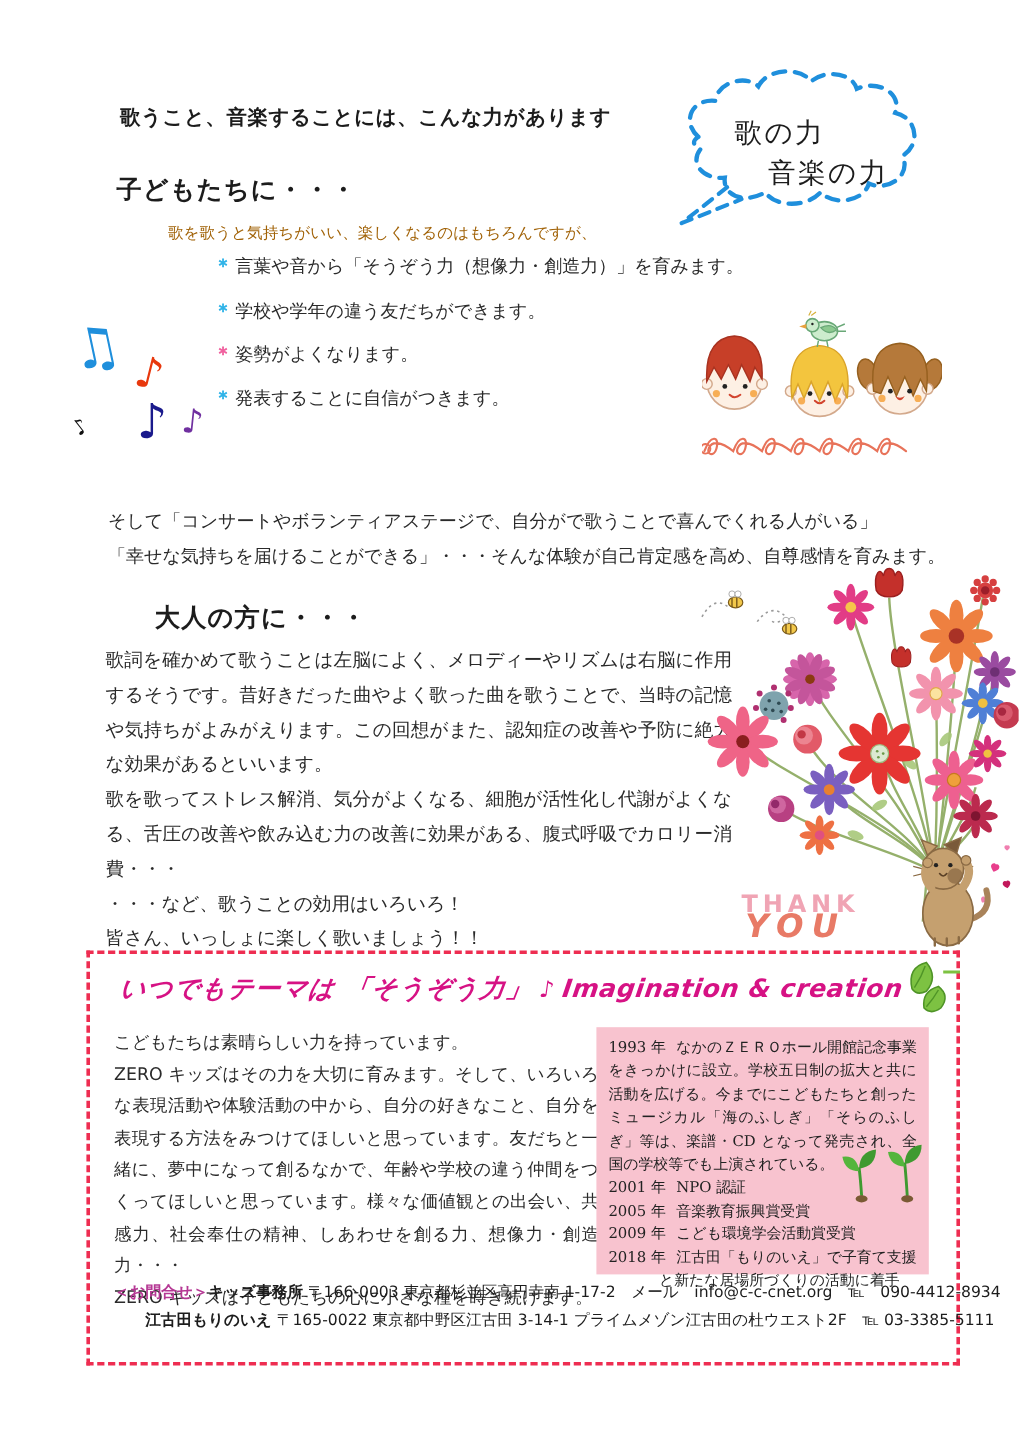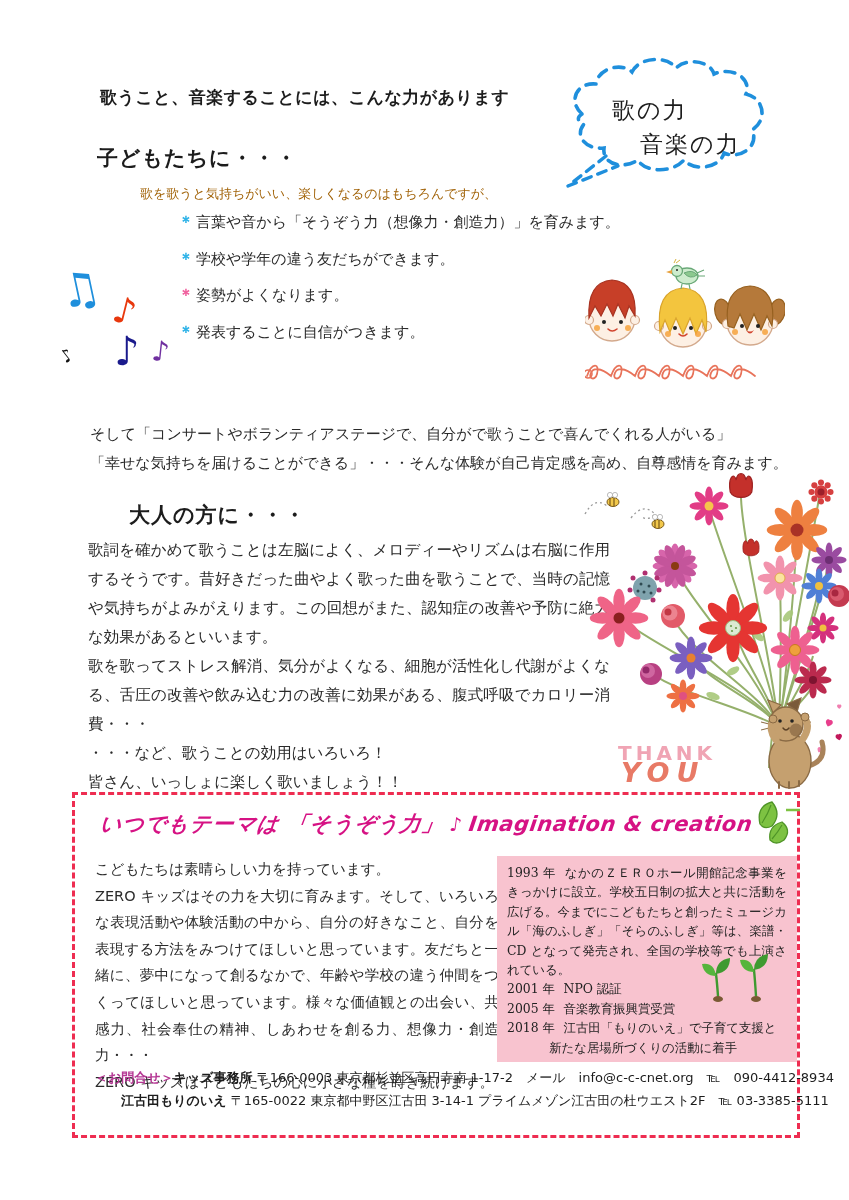--- a/index.html
+++ b/index.html
@@ -31,21 +31,21 @@
   .you{left:621px;top:757px;font-size:27px;letter-spacing:7px;color:#e87a66;font-style:italic;font-weight:bold;}
   
   .theme-box{left:72px;top:792px;width:722px;height:340px;border:3px dashed #ee2d51;}
   .theme-title{left:100px;top:810px;font-size:21px;font-weight:bold;font-style:italic;color:#d61284;
     transform:skewX(-8deg);letter-spacing:1px;white-space:nowrap;}
   .theme-title .note{font-style:normal;margin:0 6px;font-size:19px;}
   .theme-title .en{letter-spacing:.5px;}
   .theme-body{left:95px;top:856px;width:404px;font-size:14.5px;line-height:26.6px;color:#2a2a2a;}
   .theme-body p{margin:0;text-align:justify;}
   
-  .history{left:497px;top:856px;width:300px;height:206px;background:#f8c3cf;box-sizing:border-box;
+  .history{left:497px;top:856px;width:277px;height:206px;background:#f8c3cf;box-sizing:border-box;
     padding:7px 10px;font-family:"DejaVu Serif",serif;font-size:12.4px;line-height:19.4px;color:#222;}
   .hist{padding-left:3.4em;text-indent:-3.4em;}
   .hist.flow{padding-left:0;text-indent:0;text-align:justify;}
   .hist .year{margin-right:.7em;}
   
   .contact{left:95px;top:1066px;width:700px;font-size:13px;line-height:23px;color:#1c1c1c;white-space:nowrap;}
   .contact .lbl{color:#b53894;font-weight:bold;}
   .contact .nm{font-weight:bold;}
   .contact .l2{padding-left:26px;}
   svg{display:block;}
@@ -329,20 +329,21 @@
 <div class="abs theme-body">
   <p>こどもたちは素晴らしい力を持っています。</p>
   <p>ZERO キッズはその力を大切に育みます。そして、いろいろな表現活動や体験活動の中から、自分の好きなこと、自分を表現する方法をみつけてほしいと思っています。友だちと一緒に、夢中になって創るなかで、年齢や学校の違う仲間をつくってほしいと思っています。様々な価値観との出会い、共感力、社会奉仕の精神、しあわせを創る力、想像力・創造力・・・</p>
   <p>ZERO キッズは子どもたちの心に小さな種を蒔き続けます。</p>
 </div>
 
 <div class="abs history">
   <div class="hist flow"><span class="year">1993 年</span><span>なかのＺＥＲＯホール開館記念事業をきっかけに設立。学校五日制の拡大と共に活動を広げる。今までにこどもたちと創ったミュージカル「海のふしぎ」「そらのふしぎ」等は、楽譜・CD となって発売され、全国の学校等でも上演されている。</span></div>
   <div class="hist"><span class="year">2001 年</span><span>NPO 認証</span></div>
   <div class="hist"><span class="year">2005 年</span><span>音楽教育振興賞受賞</span></div>
+  <div class="hist"><span class="year">2009 年</span><span>こども環境学会活動賞受賞</span></div>
   <div class="hist"><span class="year">2018 年</span><span>江古田「もりのいえ」で子育て支援と新たな居場所づくりの活動に着手</span></div>
 </div>
 
 <svg class="abs" style="left:700px;top:952px" width="80" height="52" viewBox="0 0 80 52">
   <path d="M 18 44 Q 17 30 16 22" fill="none" stroke="#3f9a30" stroke-width="2.4" stroke-linecap="round"></path>
   <path d="M 16 24 Q 4 24 2 12 Q 14 10 16 24 Z" fill="#55b53c"></path>
   <path d="M 16 22 Q 16 8 30 6 Q 30 20 16 22 Z" fill="#3f9a30"></path>
   <ellipse cx="18" cy="47" rx="5" ry="3" fill="#7a5a34"></ellipse>
   <path d="M 56 44 Q 55 28 54 18" fill="none" stroke="#3f9a30" stroke-width="2.4" stroke-linecap="round"></path>
   <path d="M 54 20 Q 42 20 40 8 Q 52 6 54 20 Z" fill="#55b53c"></path>

